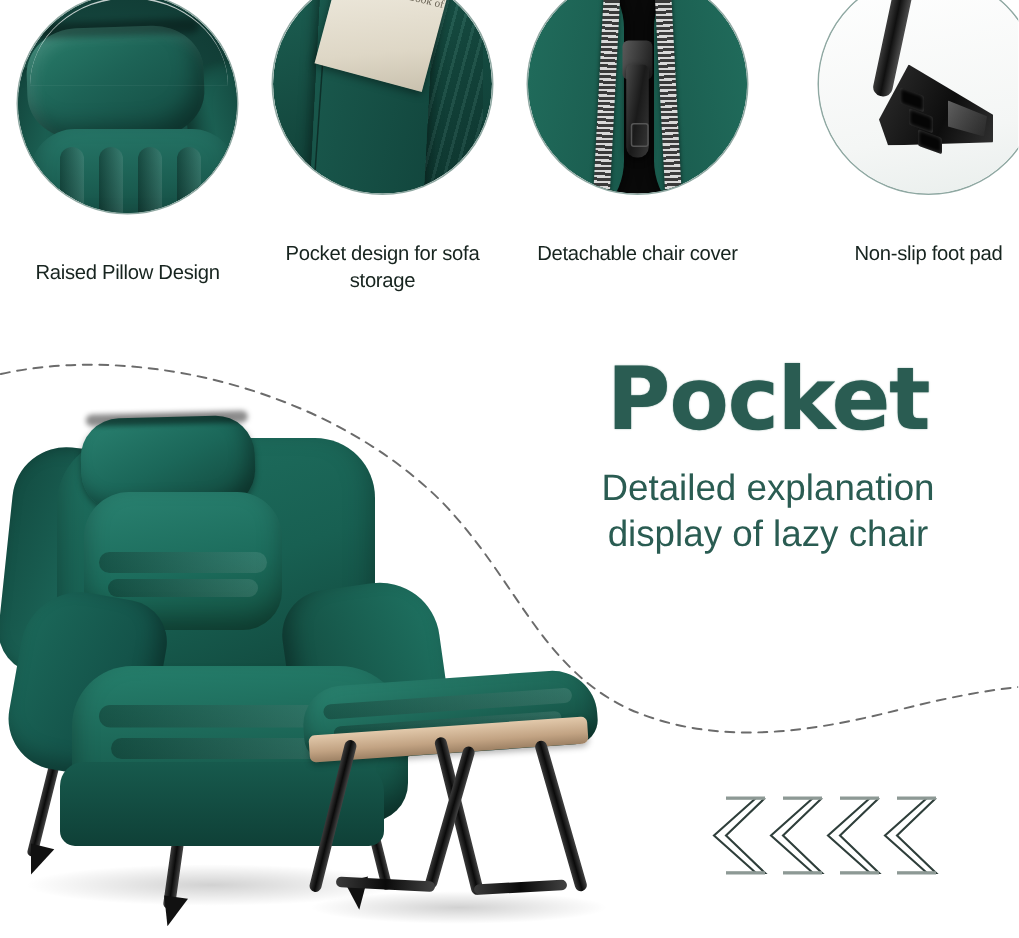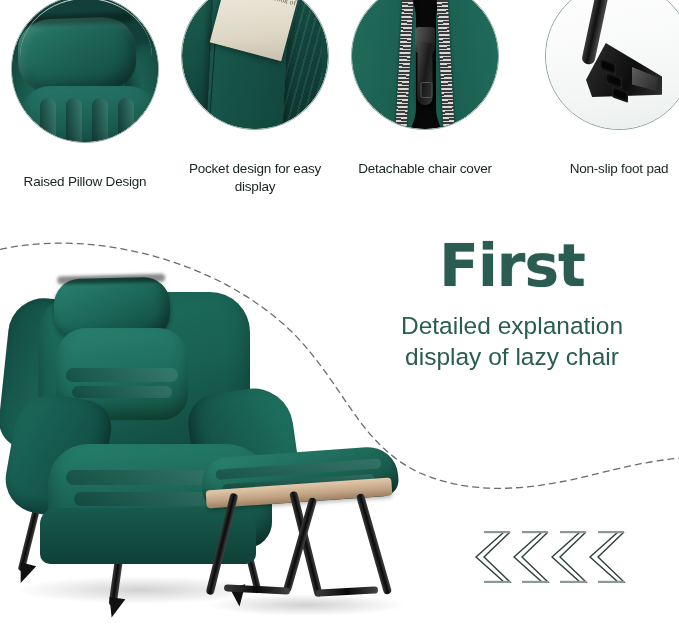--- a/index.html
+++ b/index.html
@@ -511,21 +511,21 @@
         <div class="circle-inner">
           <div class="pocket-bg"></div>
           <div class="pocket-ribs"></div>
           <div class="pocket-panel"></div>
           <div class="pocket-seam"></div>
           <div class="pocket-book">
             <div class="book-text">My Very First Book of</div>
           </div>
         </div>
       </div>
-      <div class="caption">Pocket design for easy display</div>
+      <div class="caption">Pocket design for sofa storage</div>
     </div>
 
     <div class="feature-cell c2">
       <div class="circle-wrap">
         <div class="circle-inner">
           <div class="zip-bg"></div>
           <div class="zip-gap"></div>
           <div class="zip-fabric-l"></div>
           <div class="zip-fabric-r"></div>
           <div class="zip-teeth l"></div>
@@ -599,21 +599,21 @@
 
     <div class="ott-leg" style="left:222px; top:216px; width:8px; height:104px; transform:rotate(14deg);"></div>
     <div class="ott-leg" style="left:306px; top:214px; width:8px; height:108px; transform:rotate(-14deg);"></div>
     <div class="ott-leg" style="left:300px; top:220px; width:8px; height:98px; transform:rotate(16deg);"></div>
     <div class="ott-leg" style="left:374px; top:216px; width:8px; height:104px; transform:rotate(-16deg);"></div>
     <div class="ott-leg" style="left:228px; top:310px; width:66px; height:7px; transform:rotate(3deg);"></div>
     <div class="ott-leg" style="left:320px; top:312px; width:62px; height:7px; transform:rotate(-3deg);"></div>
   </div>
 
   <div class="brand-block">
-    <div class="brand-name">First</div>
+    <div class="brand-name">Pocket</div>
     <div class="brand-tag">
       <div>Detailed explanation</div>
       <div>display of lazy chair</div>
     </div>
   </div>
 
   <svg class="chevrons" viewBox="0 0 160 58">
     <g fill="none" stroke="#2f3f3b" stroke-width="1.4" stroke-linejoin="miter">
       <polyline points="34,4 6,29 34,54 40,54 14,29 40,4"></polyline>
       <polyline points="72,4 44,29 72,54 78,54 52,29 78,4"></polyline>

